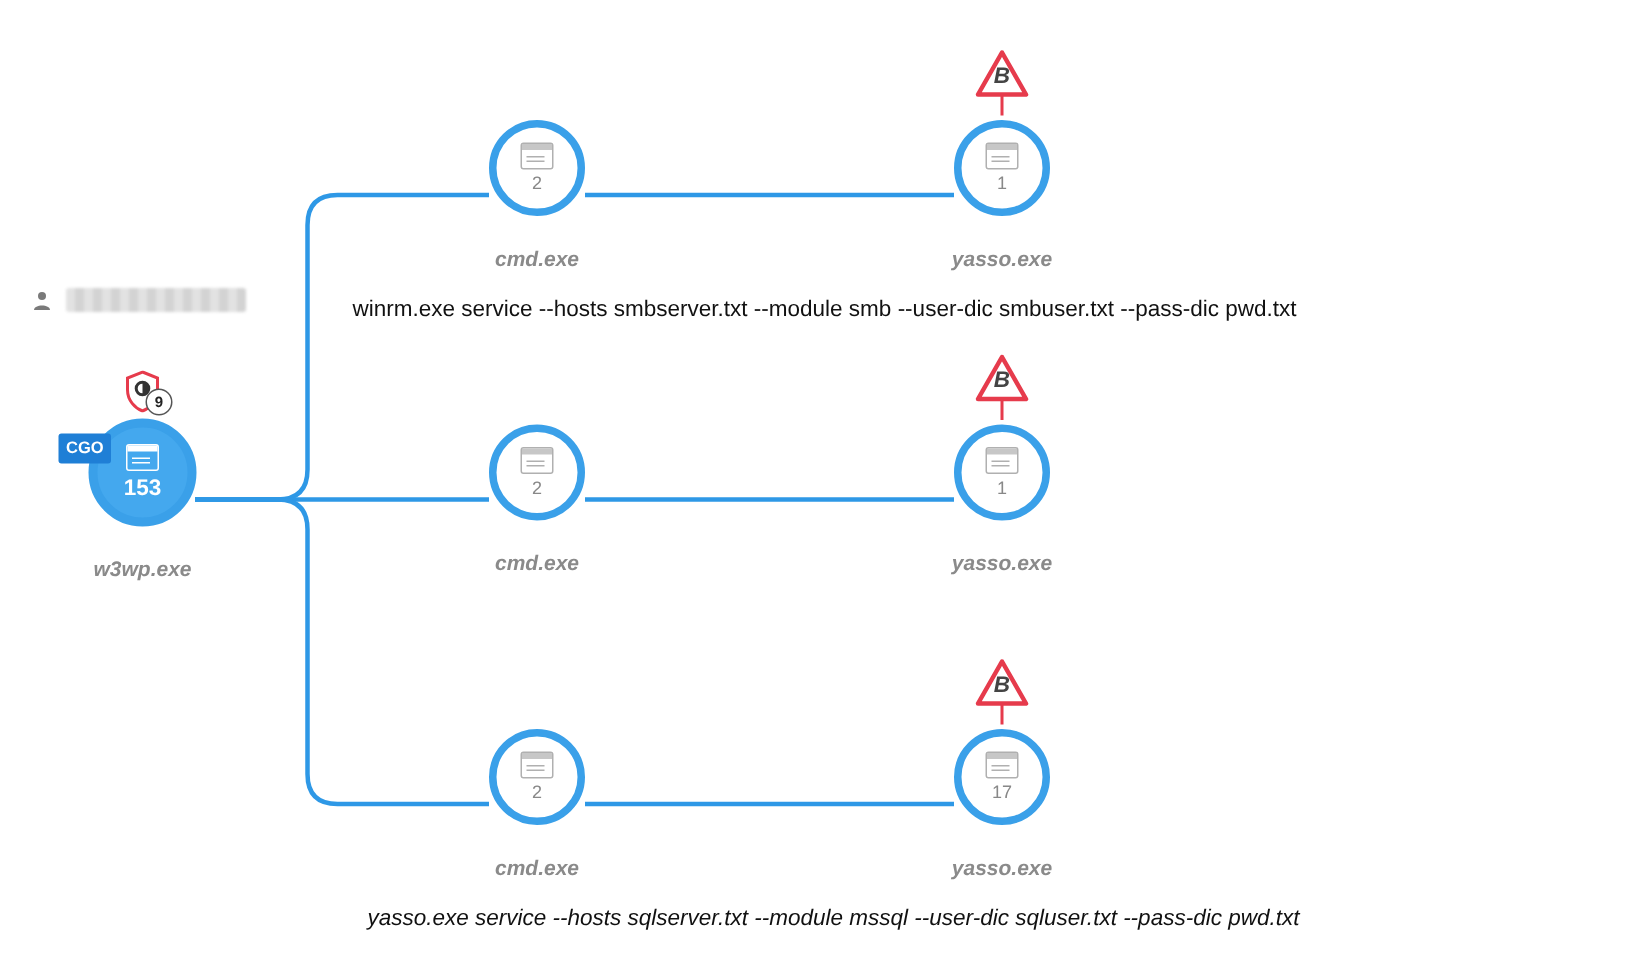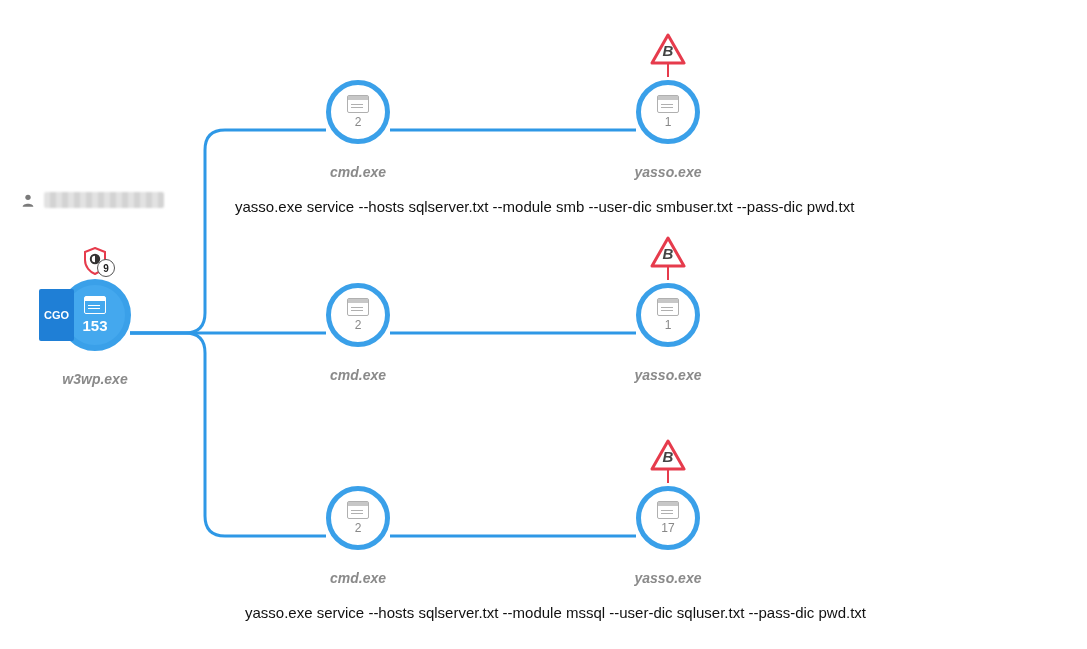--- a/index.html
+++ b/index.html
@@ -118,21 +118,21 @@
   }
   
   .cgo-tag {
     position: absolute;
     left: -26px;
     top: 4px;
     background: #1f7fd6;
     color: #fff;
     font-size: 11px;
     font-weight: 700;
-    padding: 20px 5px;
+    padding: 4px 5px;
     border-radius: 2px;
   }
   
   .shield {
     position: absolute;
     top: -38px;
     left: 50%;
     transform: translateX(-50%);
     width: 28px;
     height: 32px;
@@ -262,21 +262,21 @@
         </svg>
         <div class="tri-stem"></div>
         <div class="tri-label">B</div>
       </div>
       <div class="proc-icon"></div>
       <div class="count">1</div>
     </div>
     <div class="node-label">yasso.exe</div>
   </div>
 
-  <div class="command-text" style="left:235px; top:206px;">yasso.exe service --hosts sqlserver.txt --module smb --user-dic smbuser.txt --pass-dic pwd.txt</div>
+  <div class="command-text" style="left:235px; top:206px;">winrm.exe service --hosts smbserver.txt --module smb --user-dic smbuser.txt --pass-dic pwd.txt</div>
 
   <div class="node" style="left:358px; top:333px;">
     <div class="circle">
       <div class="proc-icon"></div>
       <div class="count">2</div>
     </div>
     <div class="node-label">cmd.exe</div>
   </div>
 
   <div class="node" style="left:668px; top:333px;">
@@ -311,15 +311,15 @@
         </svg>
         <div class="tri-stem"></div>
         <div class="tri-label">B</div>
       </div>
       <div class="proc-icon"></div>
       <div class="count">17</div>
     </div>
     <div class="node-label">yasso.exe</div>
   </div>
 
-  <div class="command-text" style="left:245px; top:612px;">yasso.exe service --hosts sqlserver.txt --module mssql --user-dic sqluser.txt --pass-dic pwd.txt</div>
+  <div class="command-text" style="left:245px; top:612px;font-style:italic;">yasso.exe service --hosts sqlserver.txt --module mssql --user-dic sqluser.txt --pass-dic pwd.txt</div>
 
 </div>
 
 </body></html>

